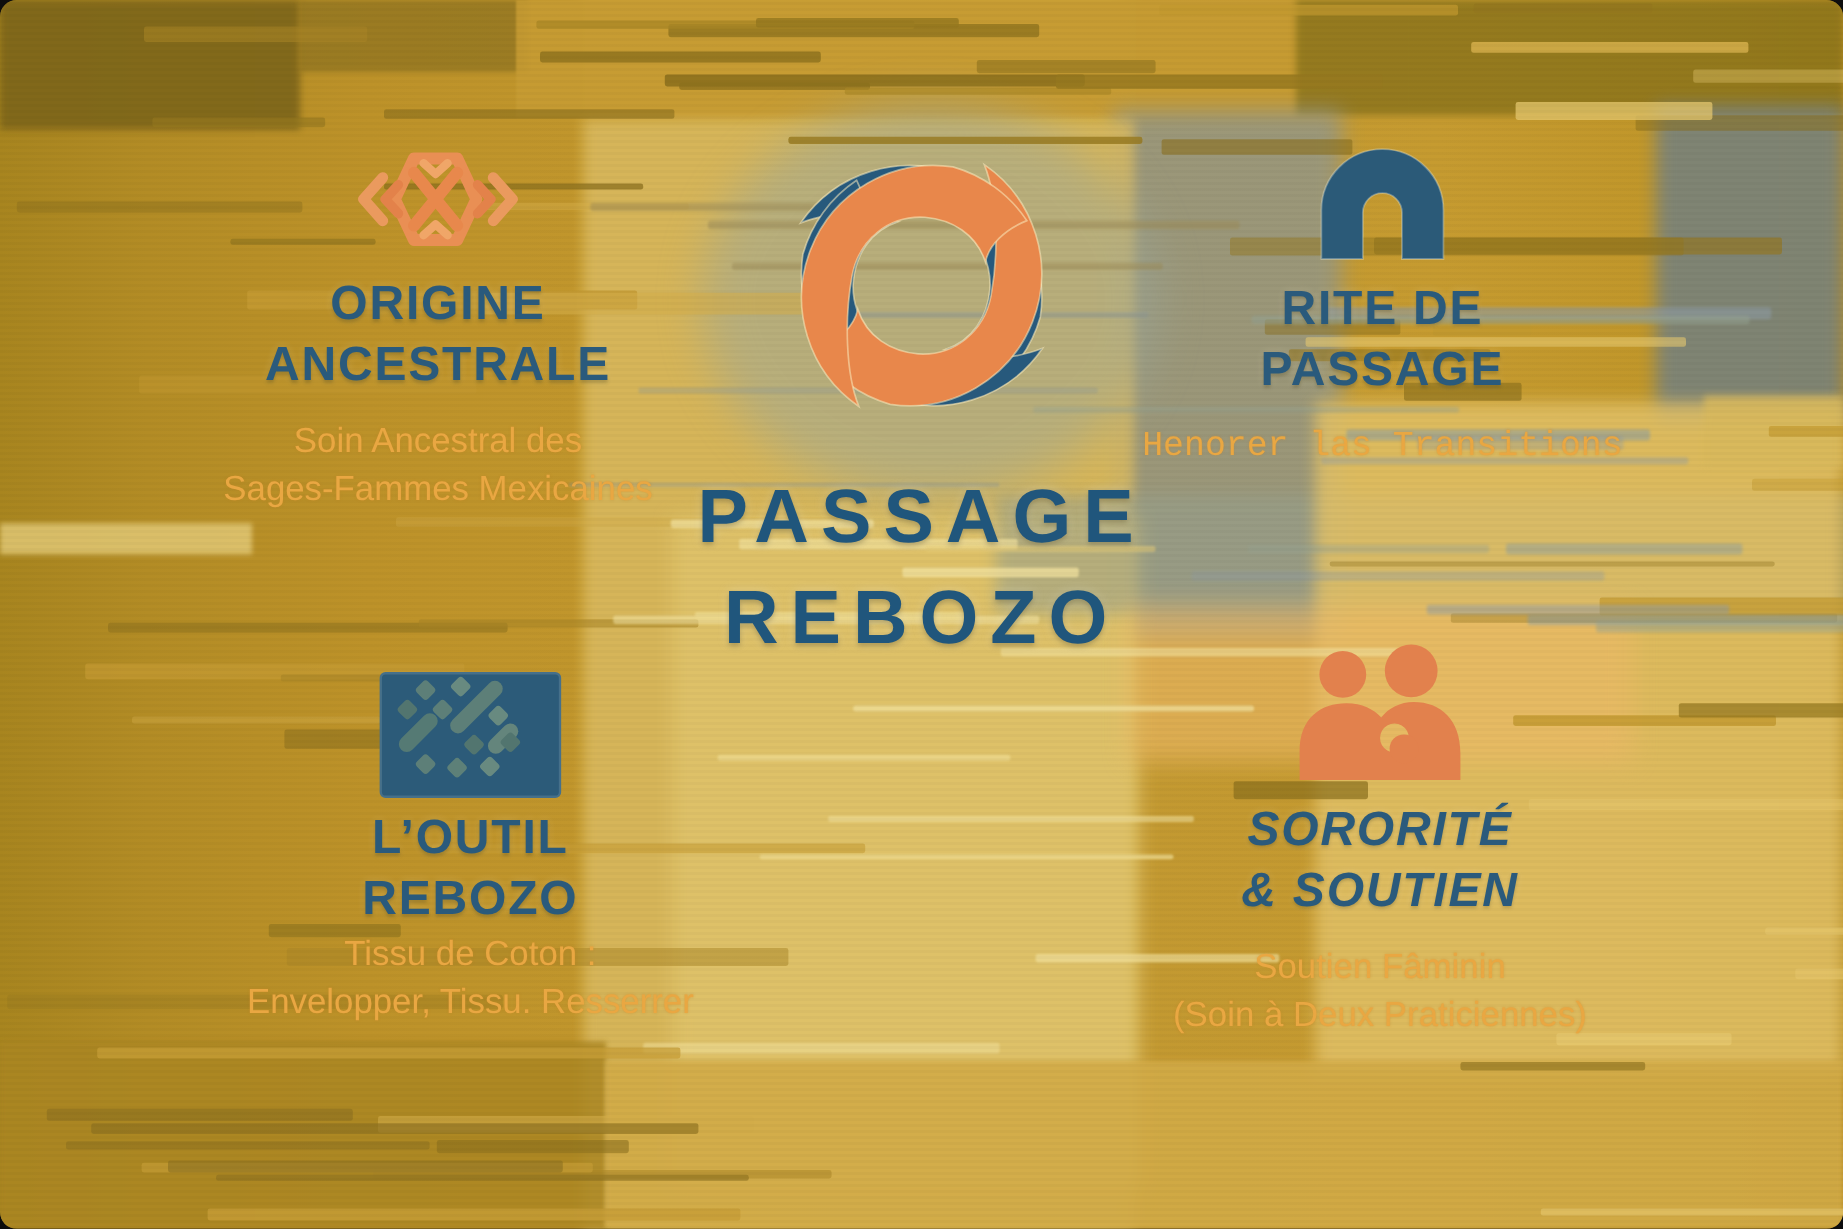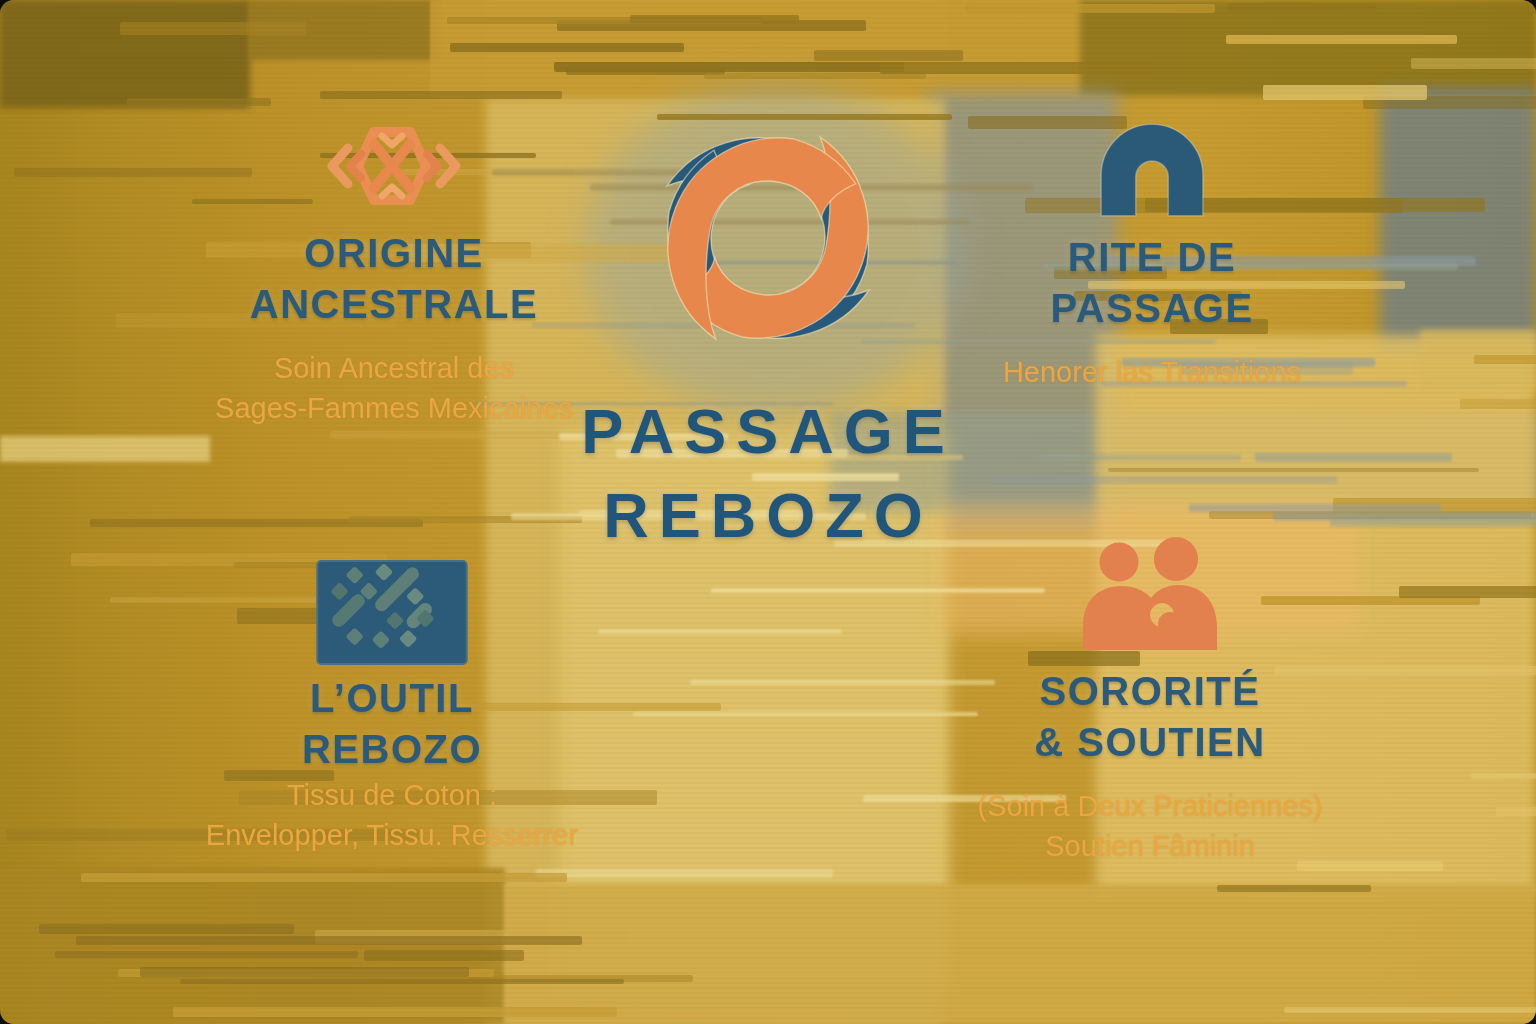--- a/index.html
+++ b/index.html
@@ -27,23 +27,23 @@
     text-shadow:0 0 2px rgba(198,130,40,.45);
   }
   .sec-sub span{display:block;}
   .main-title{
     margin:26px 0 0 0;color:#20567c;font-weight:bold;font-size:63px;line-height:1.33;
     letter-spacing:10px;text-shadow:0 2px 4px rgba(70,60,20,.3),0 0 10px rgba(230,235,235,.25);
   }
   .main-title span{display:block;}
   
   #g-origine .sec-title{margin-top:12px;} #g-origine .sec-sub{margin-top:18px;}
-  #g-rite   .sec-title{margin-top:14px;} #g-rite   .sec-sub{margin-top:18px;}
+  #g-rite   .sec-title{margin-top:14px;} #g-rite   .sec-sub{margin-top:18px;font-family:Liberation Mono, monospace;}
   #g-outil  .sec-title{margin-top:8px;}  #g-outil  .sec-sub{}
-  #g-sororite .sec-title{margin-top:16px;} #g-sororite .sec-sub{margin-top:18px;}
+  #g-sororite .sec-title{margin-top:16px;font-style:italic;} #g-sororite .sec-sub{margin-top:18px;}
 </style>
 </head>
 <body>
 
 <div class="stage">
   <div class="patches">
       <div class="patch" style="left: 0px; top: 0px; width: 250px; height: 108px; background: rgb(125, 101, 26); opacity: 0.9; filter: blur(3px);"></div>
       <div class="patch" style="left: 250px; top: 0px; width: 190px; height: 60px; background: rgb(141, 114, 32); opacity: 0.7; filter: blur(2px);"></div>
       <div class="patch" style="left: 430px; top: 0px; width: 745px; height: 98px; background: rgb(199, 156, 51); opacity: 0.9; filter: blur(1px);"></div>
       <div class="patch" style="left: 1080px; top: 0px; width: 456px; height: 96px; background: rgb(133, 112, 25); opacity: 0.75; filter: blur(3px);"></div>
@@ -158,21 +158,21 @@
       <div class="streak" style="left: 39.3943px; top: 924.339px; width: 254.857px; height: 9.39703px; background: rgb(141, 113, 32); opacity: 0.624417; filter: blur(0.5px); border-radius: 2px;"></div>
       <div class="streak" style="left: 590.306px; top: 184.467px; width: 442.451px; height: 6.36267px; background: rgb(155, 138, 85); opacity: 0.491386; filter: blur(1px); border-radius: 2px;"></div>
       <div class="streak" style="left: 610.436px; top: 219.152px; width: 358.648px; height: 6.26264px; background: rgb(155, 138, 85); opacity: 0.474978; filter: blur(1px); border-radius: 2px;"></div>
       <div class="streak" style="left: 699.281px; top: 259.801px; width: 257.543px; height: 5.25993px; background: rgb(142, 151, 145); opacity: 0.514048; filter: blur(1px); border-radius: 2px;"></div>
       <div class="streak" style="left: 492.294px; top: 169.335px; width: 334.554px; height: 6.82617px; background: rgb(155, 138, 85); opacity: 0.478456; filter: blur(1px); border-radius: 2px;"></div>
       <div class="streak" style="left: 532.35px; top: 323.337px; width: 382.394px; height: 4.43012px; background: rgb(142, 151, 145); opacity: 0.349739; filter: blur(1px); border-radius: 2px;"></div>
       <div class="streak" style="left: 474.113px; top: 401.963px; width: 358.955px; height: 3.77294px; background: rgb(142, 151, 145); opacity: 0.373917; filter: blur(1px); border-radius: 2px;"></div>
     </div>
   <div class="grain"></div>
 
-  <div class="group" id="g-origine" style="left:394px;top:116px">
+  <div class="group" id="g-origine" style="left:365px;top:116px">
     <div class="icon-wrap">
       <svg width="142" height="100" viewBox="0 0 140 100" fill="none" stroke-linecap="round" stroke-linejoin="round">
         <path d="M34,50 L50,16 H86 L102,50 L86,84 H50 Z" stroke="#e98f54" stroke-width="10"></path>
         <path d="M50,28 L86,72 M86,28 L50,72" stroke="#e8884c" stroke-width="10"></path>
         <path d="M58,20 L68,29 L78,20 M58,80 L68,71 L78,80" stroke="#f0a668" stroke-width="7"></path>
         <path d="M24,32 L8,50 L24,68" stroke="#ea9a5e" stroke-width="9"></path>
         <path d="M37,38 L26,50 L37,62" stroke="#e3824a" stroke-width="8"></path>
         <path d="M116,32 L132,50 L116,68" stroke="#ea9a5e" stroke-width="9"></path>
         <path d="M103,38 L114,50 L103,62" stroke="#e3824a" stroke-width="8"></path>
       </svg>
@@ -269,17 +269,17 @@
             M87,67 a12,12 0 1 0 0.1,0 Z"></path>
           <circle cx="95" cy="88" r="12"></circle>
         </g>
       </svg>
     </div>
     <h2 class="sec-title">
       <span>SORORITÉ</span>
       <span>&amp; SOUTIEN</span>
     </h2>
     <p class="sec-sub">
+      <span>Soutien Fâminin</span>
       <span>(Soin à Deux Praticiennes)</span>
-      <span>Soutien Fâminin</span>
     </p>
   </div>
 </div>
 
 </body></html>

